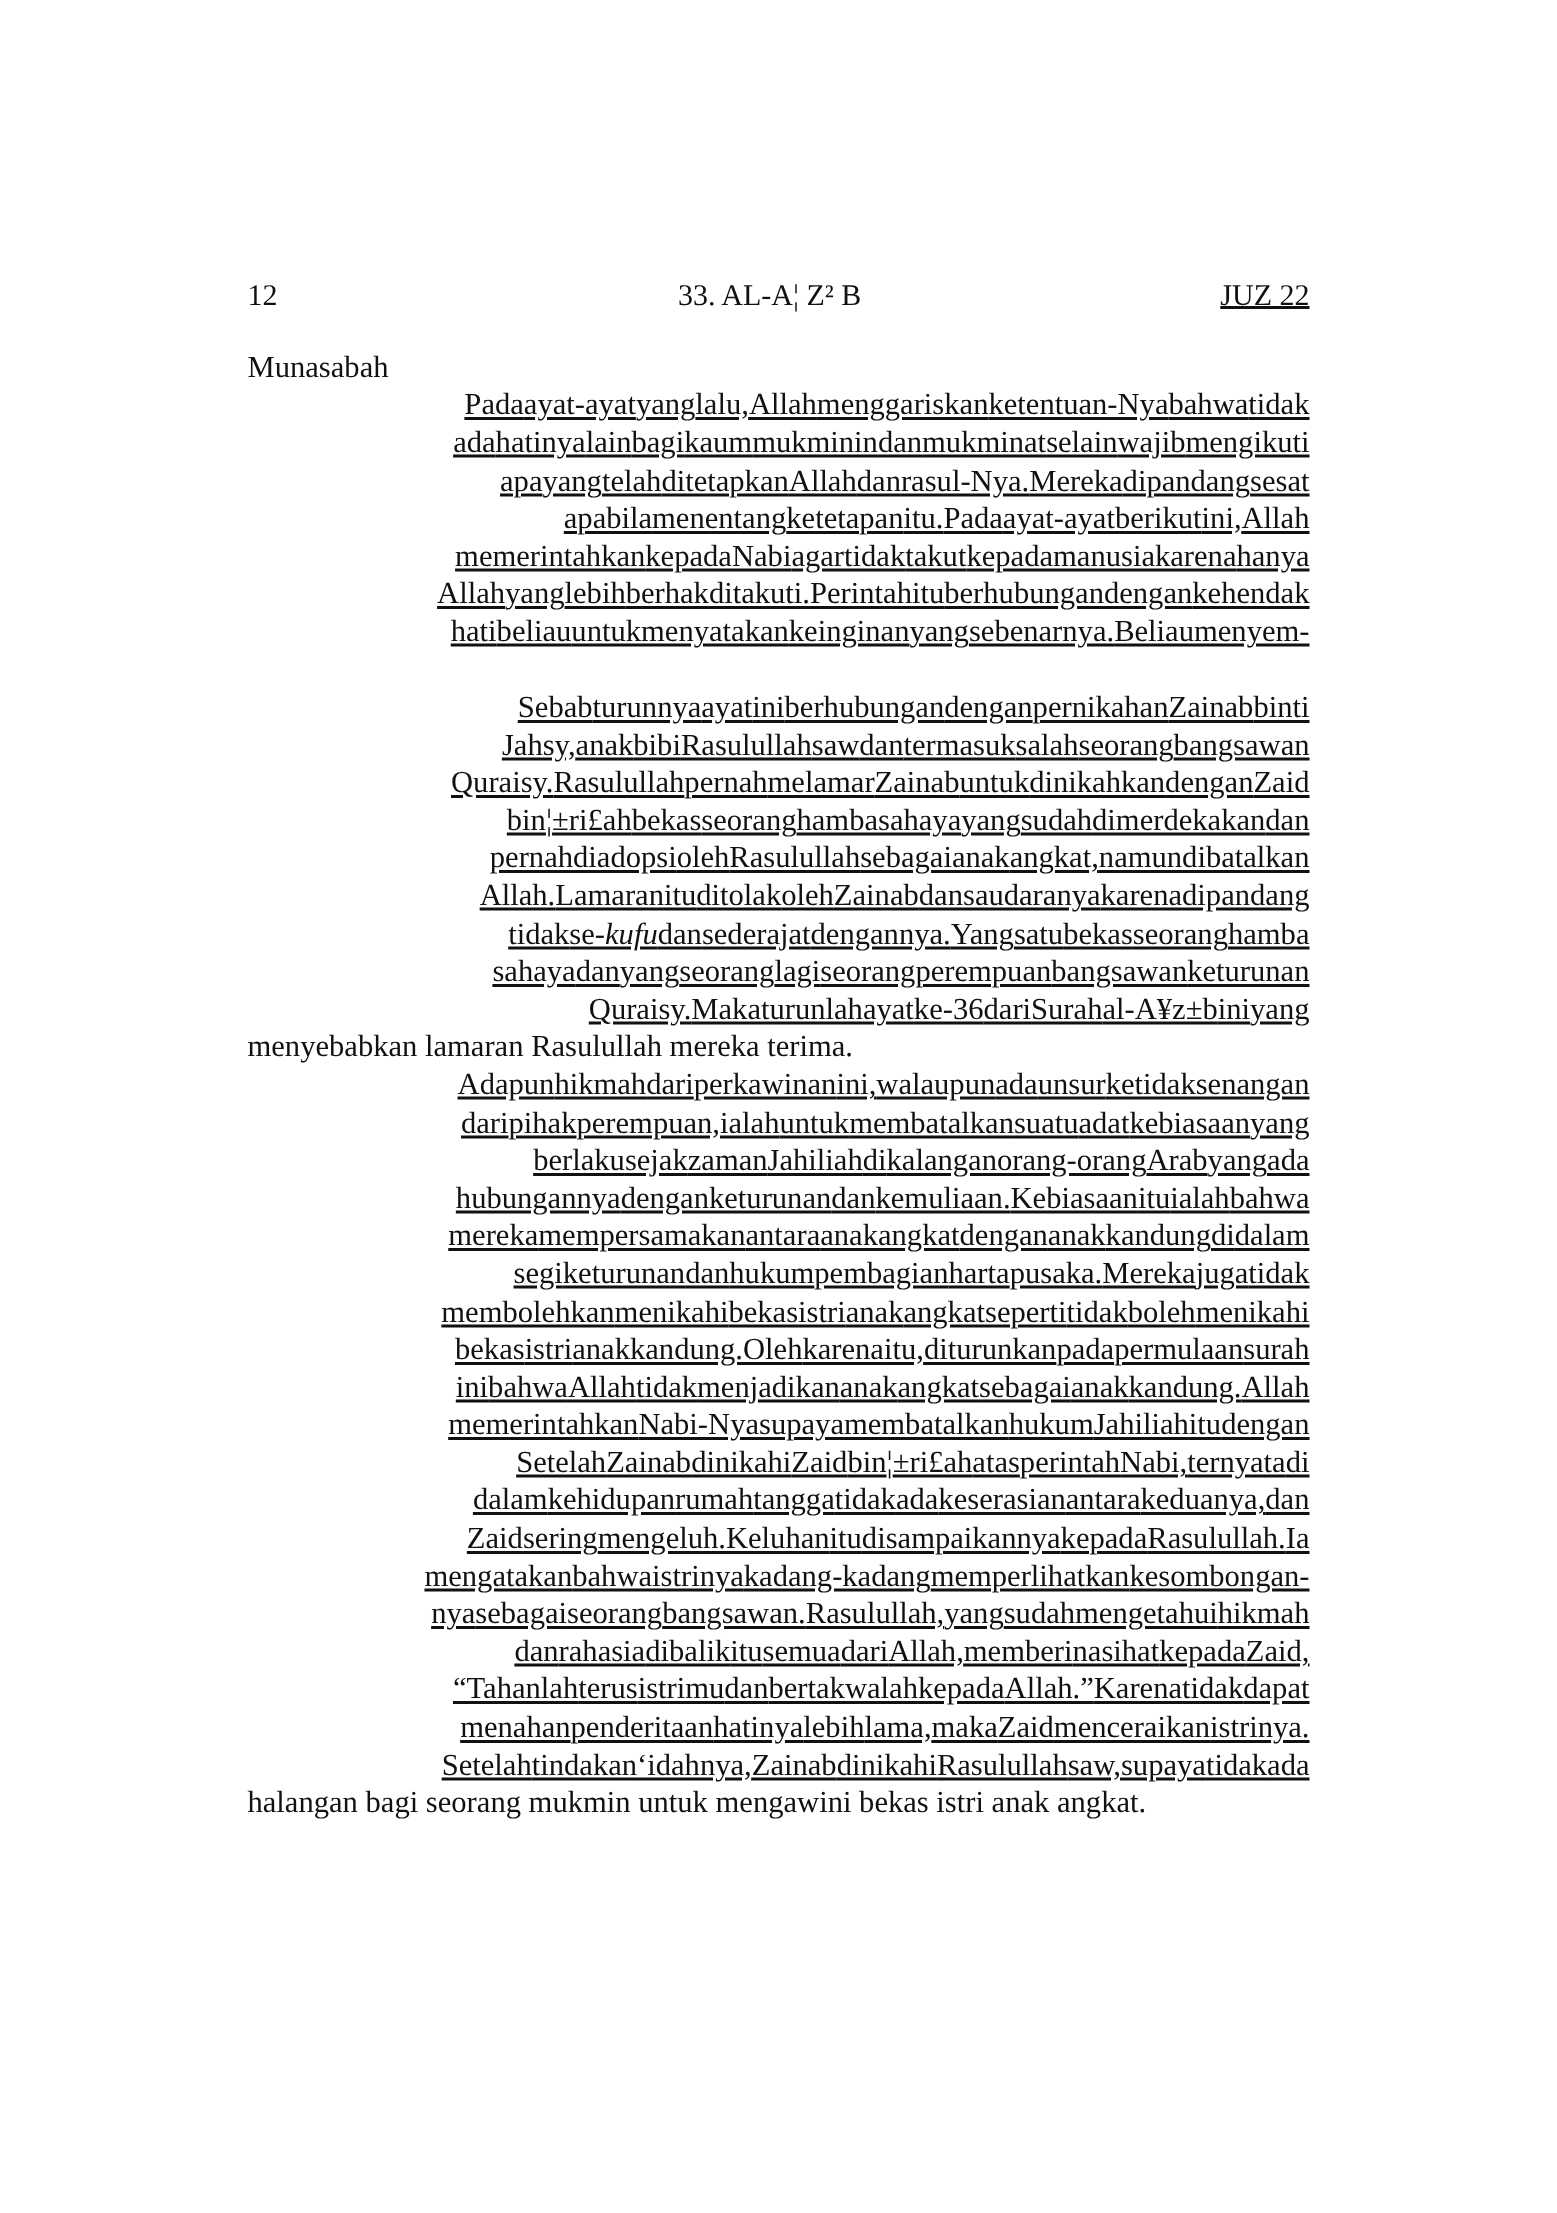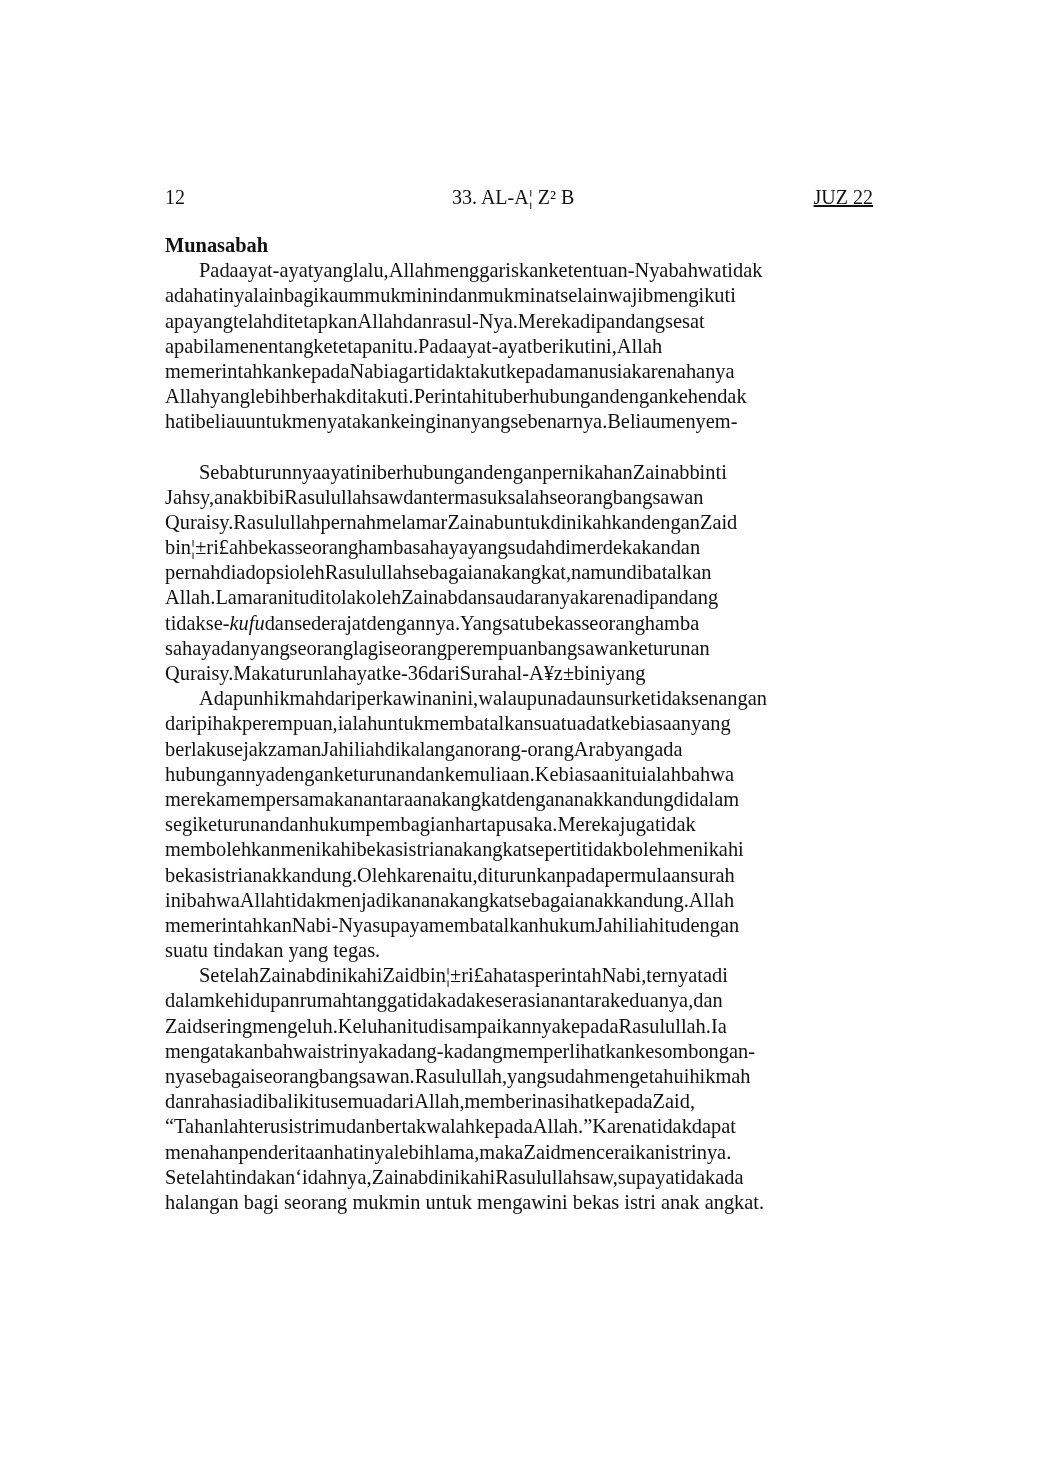--- a/index.html
+++ b/index.html
@@ -5,27 +5,27 @@
   html, body { margin: 0; padding: 0; background: #ffffff; }
   body { width: 1038px; height: 1475px; position: relative; overflow: hidden;
          font-family: "Liberation Serif", "DejaVu Serif", serif; color: #111111; }
   .header { position: absolute; top: 143px; left: 165px; width: 708px; height: 30px;
             font-size: 20px; margin-top: 43px; }
   .header span { position: absolute; top: 0; white-space: nowrap; }
   .pg { left: 0; }
   .ttl { left: 287px; }
   .juz { right: 0; text-decoration: underline; }
   .content { position: absolute; top: 233px; left: 165px; width: 708px; font-size: 20.4px; }
-  .heading { font-weight: bold; height: 25.2px; line-height: 25.2px; }
+  .heading { font-weight: normal; height: 25.2px; line-height: 25.2px; }
   .line { height: 25.2px; line-height: 25.2px; text-align: justify; text-align-last: justify;
           white-space: nowrap; overflow: visible; }
   .line.last { text-align-last: left; }
   .line.indent { padding-left: 34px; }
   .gap { height: 25px; }
-  .jline { display: flex; justify-content: flex-start; }
+  .jline { display: flex; justify-content: flex-end; text-decoration: underline; }
 </style>
 </head>
 <body>
 
 <div class="header">
   <span class="pg">12</span>
   <span class="ttl">33. AL-A¦ Z² B</span>
   <span class="juz">JUZ 22</span>
 </div>
 
@@ -218,20 +218,21 @@
           <span>Maka</span>
           <span>turunlah</span>
           <span>ayat</span>
           <span>ke-36</span>
           <span>dari</span>
           <span>Surah</span>
           <span>al-A¥z±b</span>
           <span>ini</span>
           <span>yang</span>
         </div>
+        <div class="line last">menyebabkan lamaran Rasulullah mereka terima.</div>
       </div>
       <div>
         <div class="line indent jline">
           <span>Adapun</span>
           <span>hikmah</span>
           <span>dari</span>
           <span>perkawinan</span>
           <span>ini,</span>
           <span>walaupun</span>
           <span>ada</span>
@@ -338,21 +339,20 @@
         <div class="line jline">
           <span>memerintahkan</span>
           <span>Nabi-Nya</span>
           <span>supaya</span>
           <span>membatalkan</span>
           <span>hukum</span>
           <span>Jahiliah</span>
           <span>itu</span>
           <span>dengan</span>
         </div>
-        <div class="line last">suatu tindakan yang tegas.</div>
       </div>
       <div>
         <div class="line indent jline">
           <span>Setelah</span>
           <span>Zainab</span>
           <span>dinikahi</span>
           <span>Zaid</span>
           <span>bin</span>
           <span>¦</span>
           <span>±ri£ah</span>

